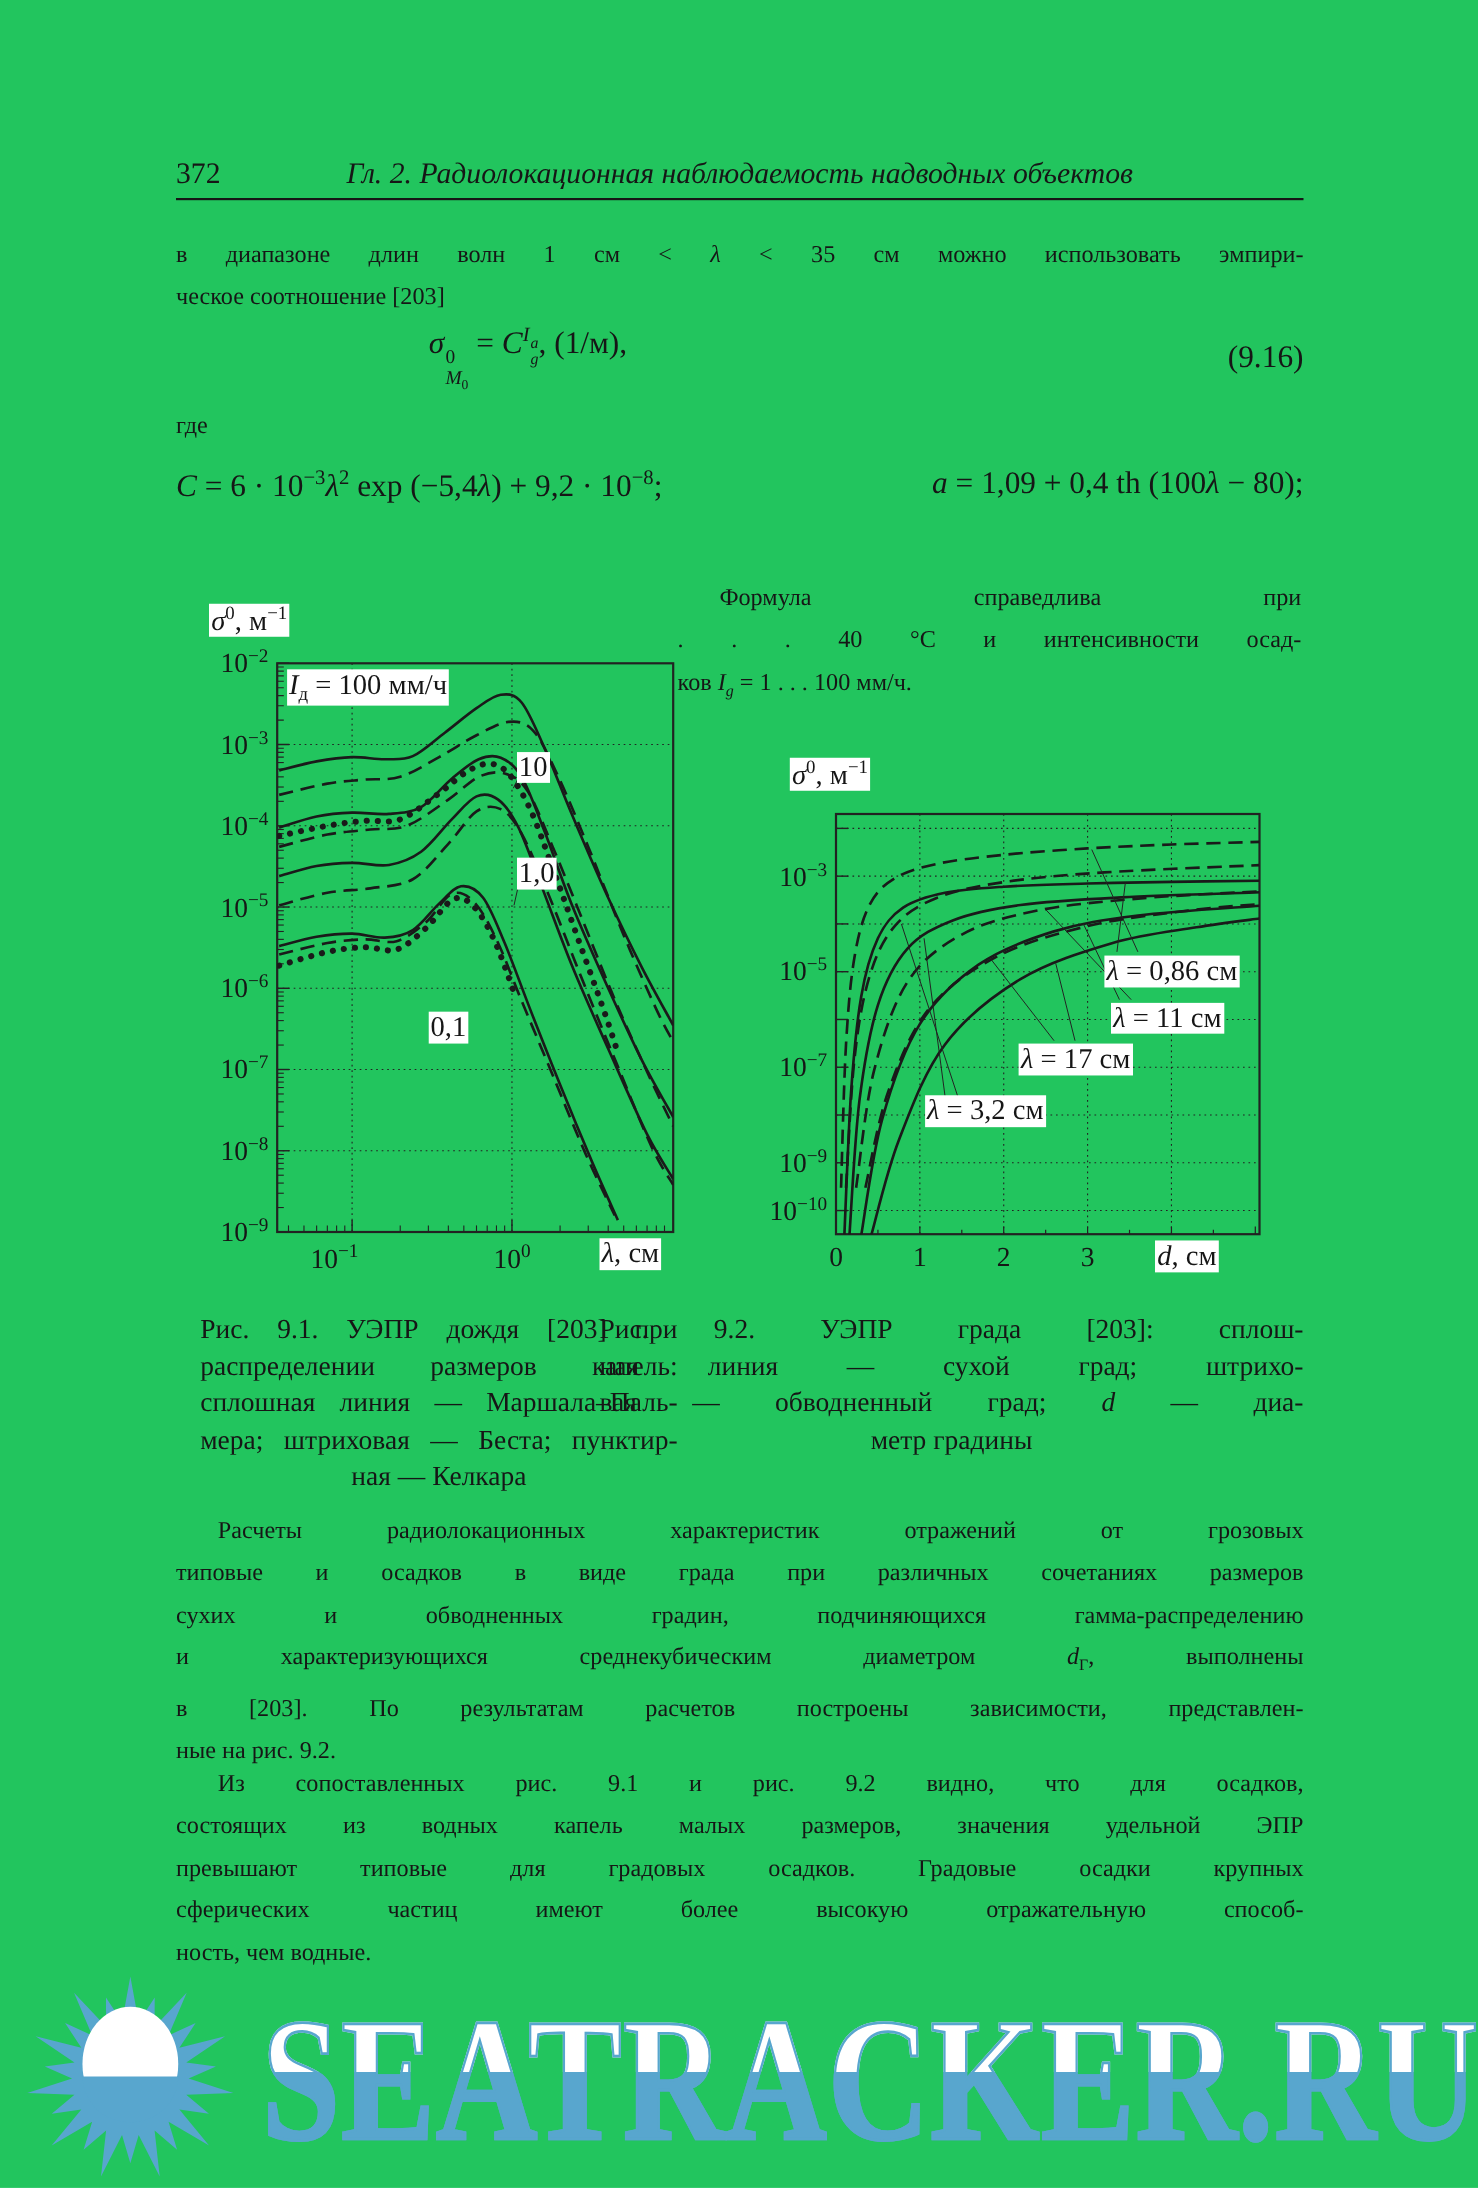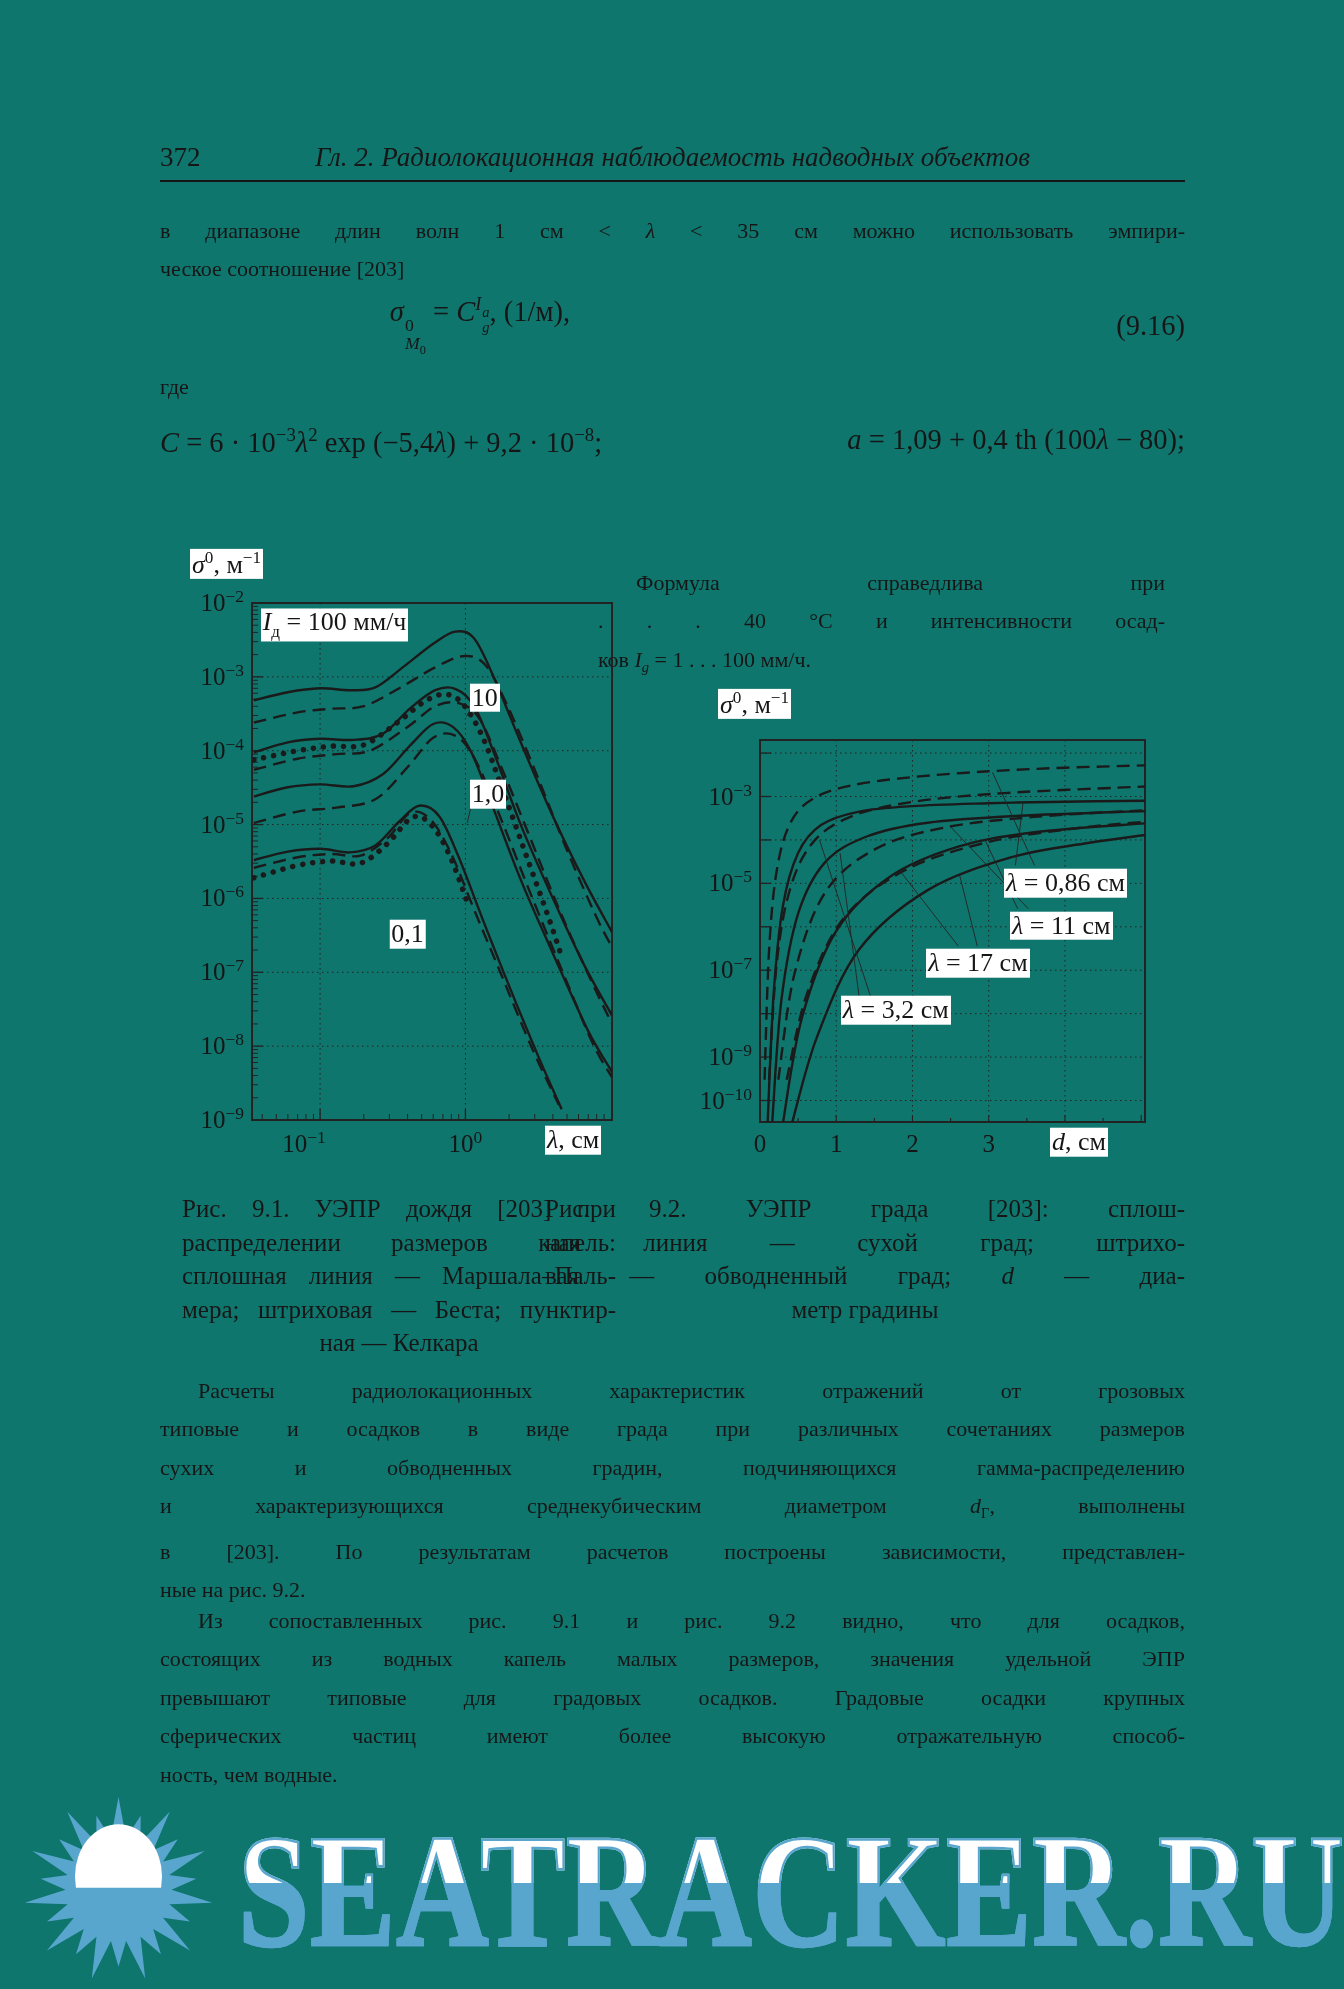--- a/index.html
+++ b/index.html
@@ -1,16 +1,16 @@
 <!DOCTYPE html>
 <html><head>
 <meta charset="utf-8">
 <style>
   html,body{margin:0;padding:0;background:#ffffff;}
-  .page{position:relative;width:1344px;height:1989px;background:#0f766e;overflow:hidden;
+  .page{position:relative;width:1344px;height:1989px;background:#22c55e;overflow:hidden;
         font-family:"Liberation Serif",serif;color:#161616;}
   .abs{position:absolute;}
   .header{display:flex;font-size:27px;}
   .pnum{position:relative;z-index:2;}
   .chap{position:absolute;left:0;right:0;text-align:center;font-style:italic;}
   .rule{border-top:2.2px solid #161616;}
   .body{font-size:22px;line-height:38.4px;}
   .eq{font-size:28.5px;}
   .tline{text-align:justify;text-align-last:justify;}
   .tline.last{text-align-last:left;}
@@ -70,21 +70,21 @@
   </div>
 
   <div class="abs body" style="left:160px;top:368px;">где</div>
 
   <div class="abs eq eqsplit" style="left:160px;top:424px;width:1025px;">
     <span><i>C</i> = 6 · 10<sup>−3</sup><i>λ</i><sup>2</sup> exp (−5,4<i>λ</i>) + 9,2 · 10<sup>−8</sup>;</span>
     <span><i>a</i> = 1,09 + 0,4 th (100<i>λ</i> − 80);</span>
   </div>
 
 
-  <div class="abs body" style="left:598px;top:524px;width:567px;margin-top:40px;">
+  <div class="abs body" style="left:616px;top:524px;width:567px;">
       <div class="tline indent">Формула справедлива при</div>
       <div class="tline">. . . 40 °С и интенсивности осад-</div>
       <div class="tline last">ков <i>I</i><sub><i>g</i></sub> = 1 . . . 100 мм/ч.</div>
     </div>
 
   <div class="chart" style="left:140px;top:540px;width:505px;height:645px;">
       <svg width="505" height="645">
         <line x1="180.0901629435481" y1="63" x2="180.0901629435481" y2="580" stroke="#222" stroke-width="1" stroke-dasharray="1.5 3.5"></line>
         <line x1="325.4201500461542" y1="63" x2="325.4201500461542" y2="580" stroke="#222" stroke-width="1" stroke-dasharray="1.5 3.5"></line>
         <line x1="112" y1="506.1428571428571" x2="472" y2="506.1428571428571" stroke="#222" stroke-width="1" stroke-dasharray="1.5 3.5"></line>

